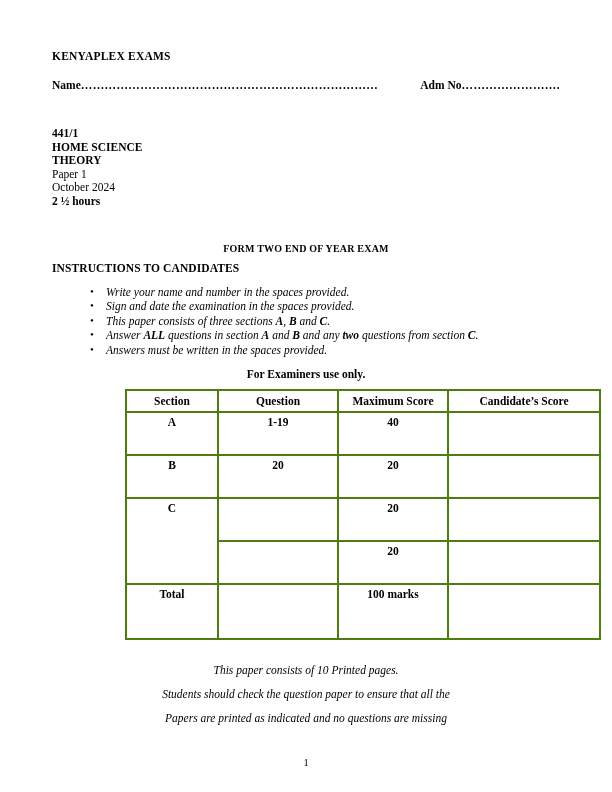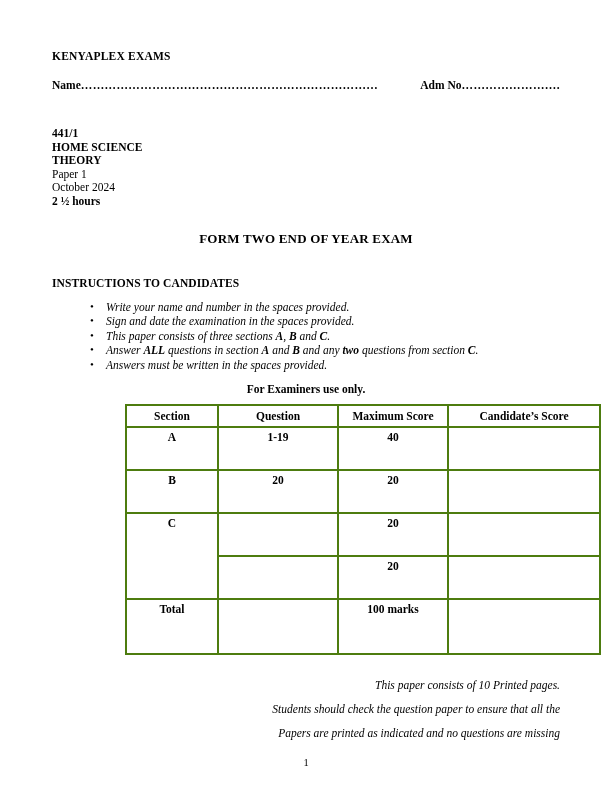--- a/index.html
+++ b/index.html
@@ -56,30 +56,30 @@
     font-size: 11.5px;
     line-height: 13.6px;
   }
   .codeblock div { margin: 0; }
   .codeblock .b { font-weight: bold; }
 
   
   .exam-title {
     text-align: center;
     font-weight: bold;
-    font-size: 13px;
-    margin-top: 22px;
+    font-size: 10px;
+    margin-top: 34px;
     letter-spacing: .2px;
   }
 
   
   .instr-head {
     font-weight: bold;
     font-size: 11.5px;
-    margin-top: 30px;
+    margin-top: 8px;
     letter-spacing: .1px;
   }
   ul.instructions {
     margin: 11px 0 0 0;
     padding-left: 38px;
     list-style: none;
   }
   ul.instructions li {
     font-style: italic;
     font-size: 11.5px;
@@ -131,21 +131,21 @@
     border-left: none;
     border-bottom: none;
     vertical-align: bottom;
     padding-bottom: 9px;
     height: 50px;
   }
 
   
   .footnotes {
     margin-top: 18px;
-    text-align: right;
+    text-align: center;
     font-style: italic;
     font-size: 11.5px;
     line-height: 24px;
   }
   .footnotes div { margin: 0; }
 
   .page-number {
     position: absolute;
     left: 0;
     top: 757px;

